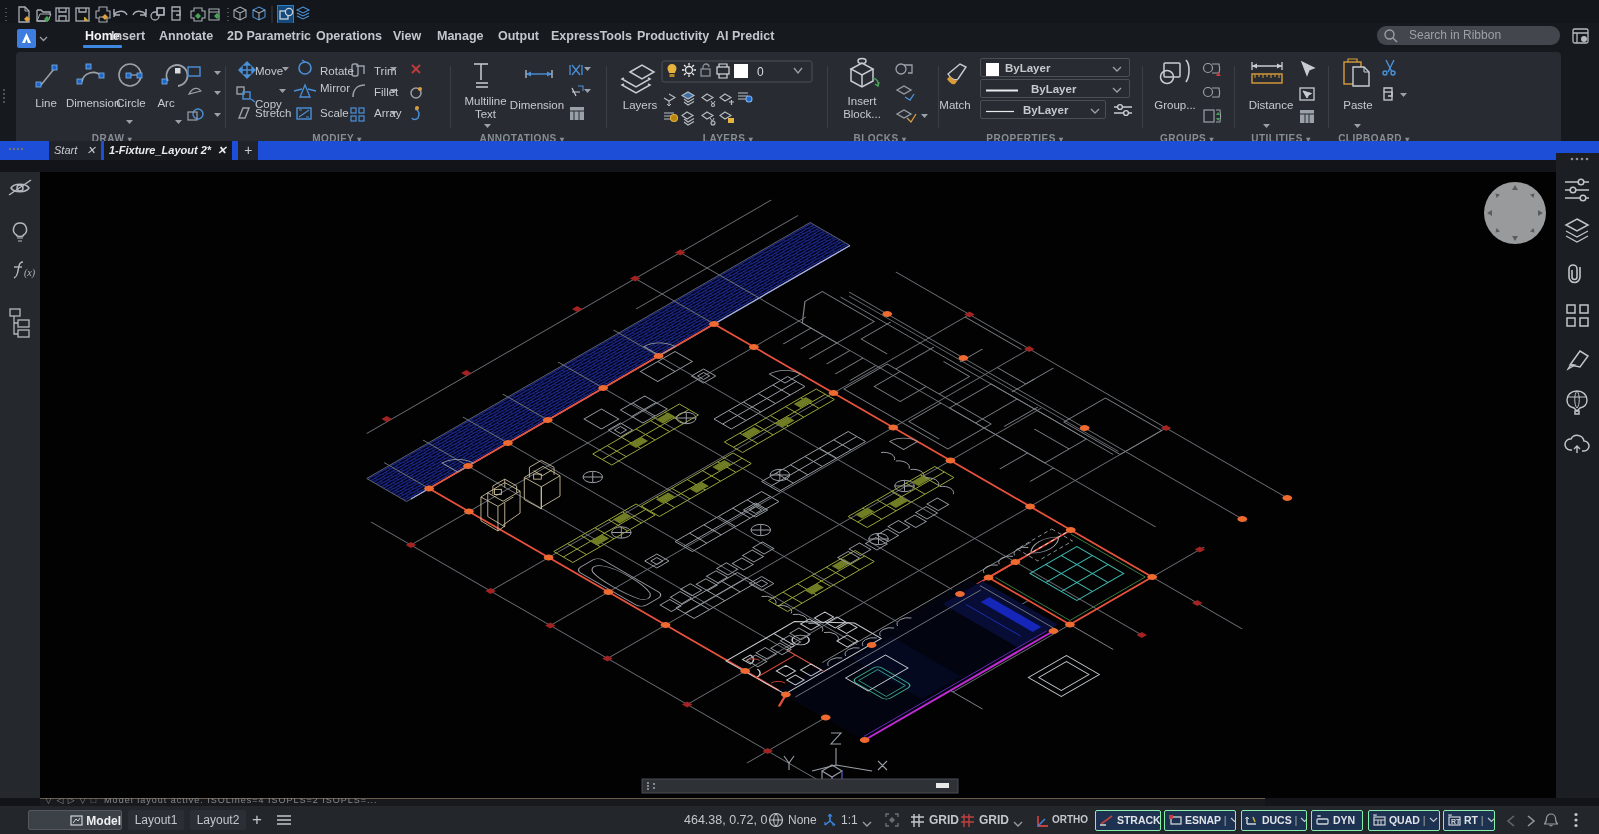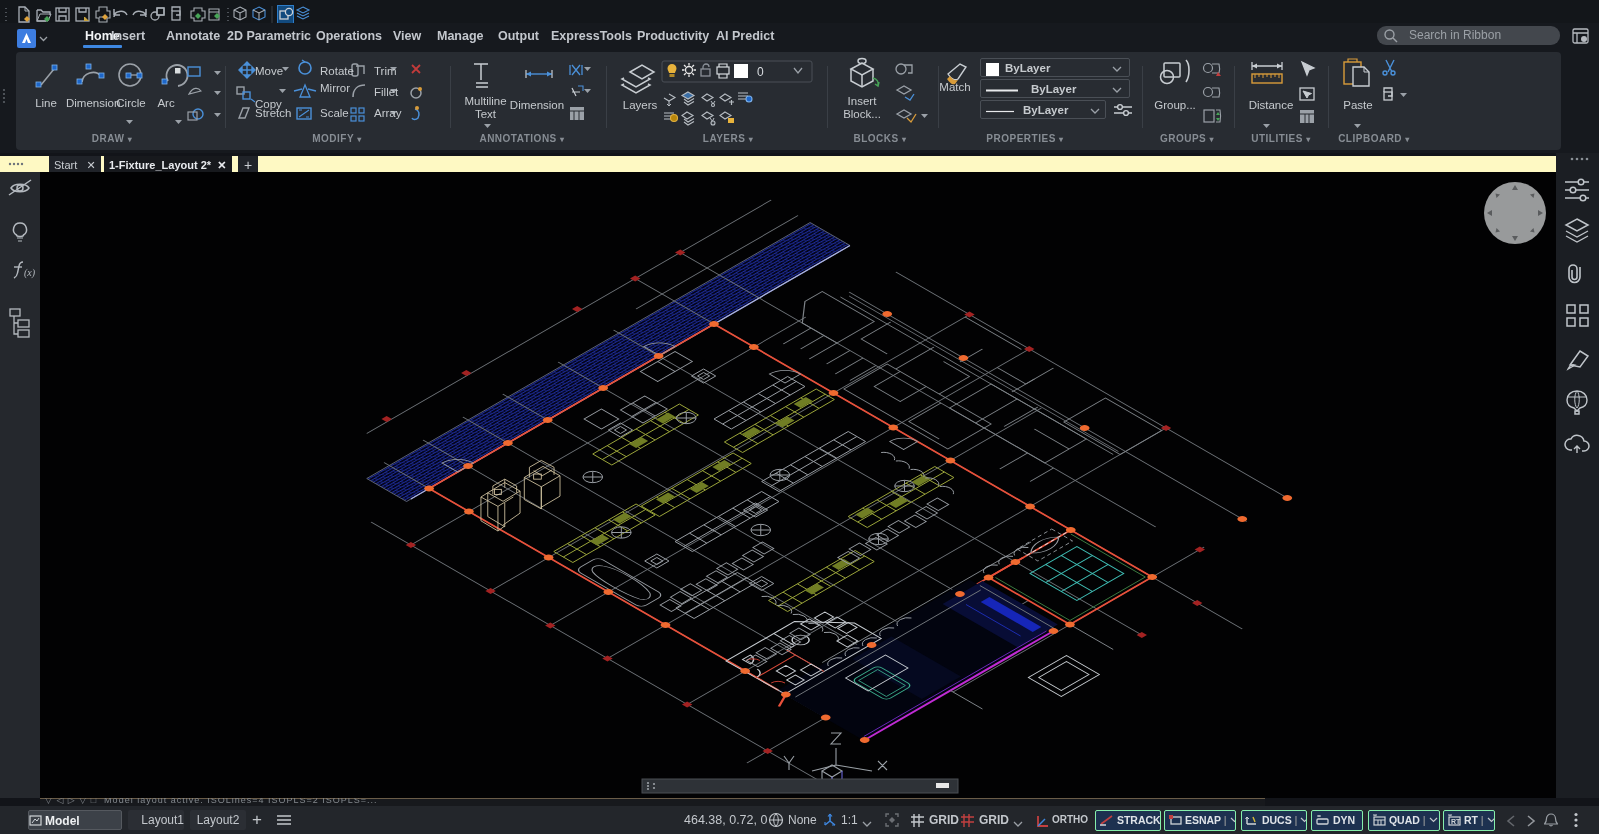--- a/index.html
+++ b/index.html
@@ -18,21 +18,21 @@
 #searchbox { position:absolute; left:1377px; top:3px; width:183px; height:19px; background:#43474d; border-radius:9px; color:#9ba0a6; font-size:12px; line-height:19px; padding-left:32px; }
 
 #ribbon { position:absolute; left:0; top:49px; width:1599px; height:104px; background:#16191e; }
 #ribbonpanel { position:absolute; left:16px; top:3px; width:1545px; height:98px; background:#282c32; border-radius:4px; }
 .seclabel { position:absolute; bottom:6px; font-size:10px; font-weight:bold; color:#878d94; letter-spacing:0.5px; text-align:center; }
 .seclabel .chev { font-size:8px; color:#878d94; }
 .secdiv { position:absolute; top:14px; bottom:22px; width:1px; background:#3a3f46; }
 .biglabel { position:absolute; font-size:11.5px; color:#c6cace; text-align:center; line-height:13px; }
 .rtext { font-size:11.5px; color:#c6cace; }
 
-#tabrow { position:absolute; left:0; top:156px; width:1599px; height:19px; background:#fef9c3; }
+#tabrow { position:absolute; left:0; top:141px; width:1599px; height:19px; background:#1d4ed8;font-style:italic; }
 .dtab { position:absolute; top:0; height:19px; line-height:19px; font-size:11px; color:#c9cdd2; padding:0 5px; }
 .dtab.start { left:49px; width:52px; background:#202329; }
 .dtab.active { left:104px; width:128px; background:#17191d; color:#e8eaee; font-weight:bold; white-space:nowrap; }
 
 #main { position:absolute; left:0; top:172px; width:1599px; height:626px; background:#000; }
 #leftbar { position:absolute; left:0; top:0; width:40px; height:626px; background:#25282d; }
 #rightbar { position:absolute; left:1556px; top:-19px; width:43px; height:645px; background:#1b1e23; }
 #canvas { position:absolute; left:40px; top:0; width:1516px; height:626px; background:#020203; }
 
 #cmdstrip { position:absolute; left:40px; top:798px; width:1225px; height:8px; background:#17191d; overflow:hidden; }
@@ -96,21 +96,21 @@
   </div>
   <div id="menubar">
     <div id="appbtn"><svg width="19" height="19">
           <path d="M5 14L9.5 4l4.5 10h-3l-1.5-4-1.5 4z" fill="#fff"></path>
         </svg></div>
     <svg id="appchev" width="9" height="6">
         <path d="M1 1l3.5 3.5L8 1" stroke="#9ba0a6" stroke-width="1.3" fill="none"></path>
       </svg>
     <div class="mtab active" style="left:57px">Home</div>
     <div class="mtab" style="left:111px">Insert</div>
-    <div class="mtab" style="left:166px">Annotate</div>
+    <div class="mtab" style="left:159px">Annotate</div>
     <div class="mtab" style="left:227px">2D Parametric</div>
     <div class="mtab" style="left:316px">Operations</div>
     <div class="mtab" style="left:393px">View</div>
     <div class="mtab" style="left:437px">Manage</div>
     <div class="mtab" style="left:498px">Output</div>
     <div class="mtab" style="left:551px">ExpressTools</div>
     <div class="mtab" style="left:637px">Productivity</div>
     <div class="mtab" style="left:716px">AI Predict</div>
     <div id="searchbox">Search in Ribbon</div>
     <svg width="16" height="16" style="position:absolute;left:1383px;top:5px">
@@ -331,21 +331,21 @@
           </g>
     </svg>
     <div class="biglabel" style="left:816px;top:43px;width:60px">Insert<br>Block...</div>
     <div class="seclabel" style="left:829px;width:70px">BLOCKS <span class="chev">▾</span></div>
     <div class="secdiv" style="left:922px"></div>
 
     <svg width="70" height="98" style="position:absolute;left:924px;top:0">
       <path d="M8 22l12-10 6 3-8 12c-3 2-7 0-10-5z" fill="none" stroke="#c8cdd2" stroke-width="1.4"></path>
       <path d="M10 24c3 4 5 5 8 4l-3 4c-3 1-5-1-8-5z" fill="#d99c3a"></path>
     </svg>
-    <div class="biglabel" style="left:917px;top:29px;width:44px">Match</div>
+    <div class="biglabel" style="left:917px;top:47px;width:44px">Match</div>
     <div style="position:absolute;left:964px;top:6px;width:150px;height:19px;border:1px solid #4a4f56;border-radius:2px">
       <div style="position:absolute;left:5px;top:3.5px;width:13px;height:13px;background:#fff"></div>
       <div class="rtext" style="position:absolute;left:24px;top:3px;font-weight:bold">ByLayer</div>
       <svg width="10" height="7" style="position:absolute;right:7px;top:7px">
             <path d="M1 1l4 4 4-4" stroke="#9ba1a8" stroke-width="1.3" fill="none"></path>
           </svg>
     </div>
     <div style="position:absolute;left:964px;top:27px;width:150px;height:19px;border:1px solid #4a4f56;border-radius:2px">
       <svg width="40" height="21">
             <path d="M5 10.5h32" stroke="#e8eaec" stroke-width="2"></path>
@@ -800,26 +800,26 @@
             </g>
         </g>
       </svg>
     </div>
   </div>
   <div id="cmdstrip">
       <div style="position:absolute;left:0;top:0;width:1270px;height:1px;background:#6a5c48"></div>
     <div style="color:#84898e;font-size:9px;position:absolute;left:5px;top:-3px;letter-spacing:1px">▽&nbsp;◁&nbsp;▷&nbsp;▽&nbsp;□&nbsp;&nbsp;Model layout active. ISOLines=4  ISOPLS=2 ISOPLS=...</div>
   </div>
   <div id="statusbar">
-    <div class="sbtn" style="left:28px;width:94px;background:#3c4148;border:1px solid #55595f;border-radius:2px;color:#eef0f2;font-weight:bold;text-align:left">
+    <div class="sbtn" style="left:28px;width:94px;background:#3c4148;border:1px solid #55595f;border-radius:2px;color:#eef0f2;font-weight:bold;text-align:right">
       <svg width="13" height="11" style="vertical-align:-1px;margin-right:3px">
           <rect x="1" y="1" width="11" height="9" fill="none" stroke="#d0d4d8" stroke-width="1.2"></rect>
           <path d="M3 8l3-4 2 2 2-3" stroke="#d0d4d8" stroke-width="1" fill="none"></path>
         </svg>Model</div>
-    <div class="sbtn" style="left:128px;width:56px;text-align:right;background:#2b2e34;border-radius:2px">Layout1</div>
+    <div class="sbtn" style="left:128px;width:56px;text-align:center;background:#2b2e34;border-radius:2px">Layout1</div>
     <div class="sbtn" style="left:190px;width:56px;text-align:center;background:#2b2e34;border-radius:2px">Layout2</div>
     <div class="sbtn" style="left:252px;font-size:17px;color:#c3c7cc">+</div>
     <svg width="16" height="12" style="position:absolute;left:276px;top:9px">
         <path d="M1 1h14M1 5h14M1 9h14" stroke="#c3c7cc" stroke-width="1.6"></path>
       </svg>
     <div class="sbtn" style="left:684px;font-size:12.5px">464.38, 0.72, 0</div>
     <svg width="16" height="16" style="position:absolute;left:768px;top:6px">
         <circle cx="8" cy="8" r="6.5" stroke="#c3c7cc" stroke-width="1.2" fill="none"></circle>
         <path d="M1.5 8h13M8 1.5a10 10 0 0 1 0 13M8 1.5a10 10 0 0 0 0 13" stroke="#c3c7cc" stroke-width="1" fill="none"></path>
       </svg>

